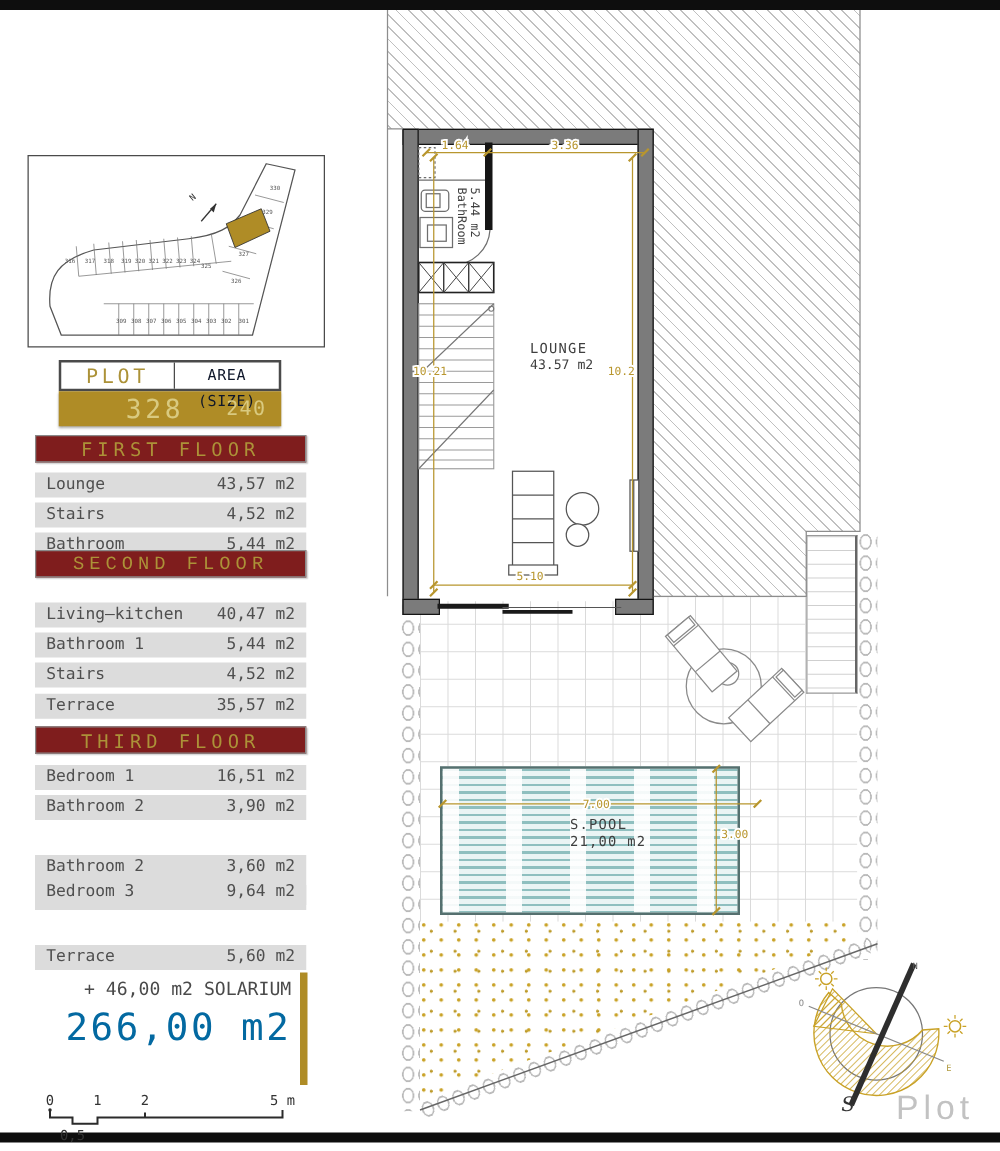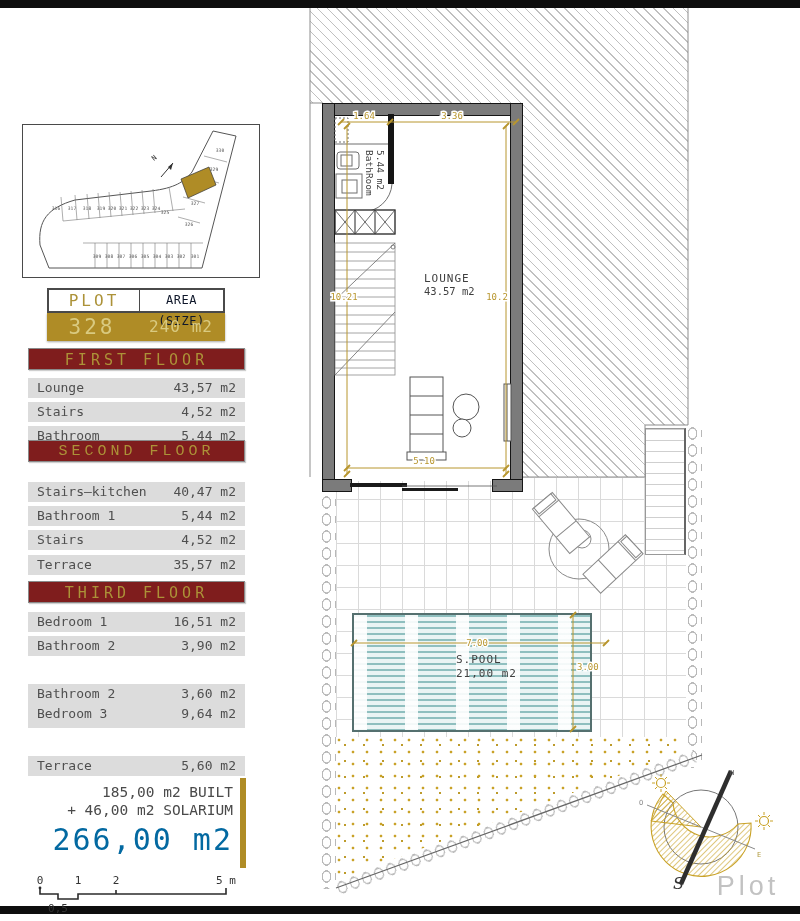--- a/index.html
+++ b/index.html
@@ -7,21 +7,21 @@
          font-family:"DejaVu Sans Mono",monospace;}
   .abs{position:absolute;}
   .bar{background:#0e0e0e;}
   
   .map-box{left:22px;top:124px;width:236px;height:152px;background:#fff;border:1px solid #4a4a4a;}
   .ptable{left:47px;top:288px;width:178px;}
   .ptable-head{display:flex;height:25px;border:2px solid #4a4a4a;background:#fff;box-sizing:border-box;}
   .ptable-head .c1{width:90px;border-right:1px solid #4a4a4a;color:#AC9238;font-size:16px;
       letter-spacing:3px;text-align:center;line-height:21px;}
   .ptable-head .c2{flex:1;color:#0f172a;font-size:12px;letter-spacing:0.5px;text-align:center;line-height:21px;}
-  .ptable-val{display:flex;height:28px;background:#AF8C26;box-shadow:0 1px 2px rgba(0,0,0,.35);}
+  .ptable-val{display:flex;height:28px;background:#AF8C26;box-shadow:0 1px 2px rgba(0,0,0,.35);padding-left:32px;}
   .ptable-val .c1{width:90px;color:#D9CA80;font-size:21px;letter-spacing:3px;text-align:center;line-height:28px;}
   .ptable-val .c2{flex:1;color:#D9CA80;font-size:16px;letter-spacing:1px;text-align:center;line-height:28px;}
   .floor-header{left:28px;width:217px;height:22px;background:#7f1d1d;border:1px solid #8a8a8a;
       box-shadow:1px 1px 1px #cfcfcf;color:#AC9238;font-size:15px;letter-spacing:4px;
       text-align:center;line-height:22px;box-sizing:border-box;}
   .row{left:28px;width:217px;height:20px;background:#DCDCDC;color:#4f4f4f;font-size:13px;
       line-height:20px;padding:0 9px;box-sizing:border-box;display:flex;justify-content:space-between;}
   .summary{left:30px;top:784px;width:203px;text-align:right;color:#4a4a4a;font-size:14.5px;line-height:17.5px;}
   .summary .total{font-size:30px;color:#0369a1;letter-spacing:2px;line-height:36px;margin-top:3px;}
   .gold-bar{left:240px;top:778px;width:6px;height:90px;background:#AF8C26;}
@@ -132,21 +132,21 @@
     <span>Stairs</span>
       <span>4,52 m2</span>
     </div>
   <div class="abs row" style="top:426px;">
     <span>Bathroom</span>
       <span>5,44 m2</span>
     </div>
 
   <div class="abs floor-header" style="top:440px;font-family:Liberation Mono, monospace;">SECOND FLOOR</div>
   <div class="abs row" style="top:482px;">
-    <span>Stairs—kitchen</span>
+    <span>Living—kitchen</span>
       <span>40,47 m2</span>
     </div>
   <div class="abs row" style="top:506px;">
     <span>Bathroom 1</span>
       <span>5,44 m2</span>
     </div>
   <div class="abs row" style="top:530px;">
     <span>Stairs</span>
       <span>4,52 m2</span>
     </div>
@@ -175,21 +175,20 @@
   <div class="abs row" style="top:704px;">
     <span>Bedroom 3</span>
       <span>9,64 m2</span>
     </div>
   <div class="abs row" style="top:756px;">
     <span>Terrace</span>
       <span>5,60 m2</span>
     </div>
 
   <div class="abs summary">
-    <div>185,00 m2 BUILT</div>
     <div>+ 46,00 m2 SOLARIUM</div>
     <div class="total">266,00 m2</div>
   </div>
   <div class="abs gold-bar"></div>
 
   <svg class="abs" style="left:30px;top:872px;" width="215" height="44" viewBox="0 0 215 44">
     <text x="10" y="12" class="scale-txt" text-anchor="middle">0</text>
     <text x="48" y="12" class="scale-txt" text-anchor="middle">1</text>
     <text x="86" y="12" class="scale-txt" text-anchor="middle">2</text>
     <text x="196" y="12" class="scale-txt" text-anchor="middle">5 m</text>

